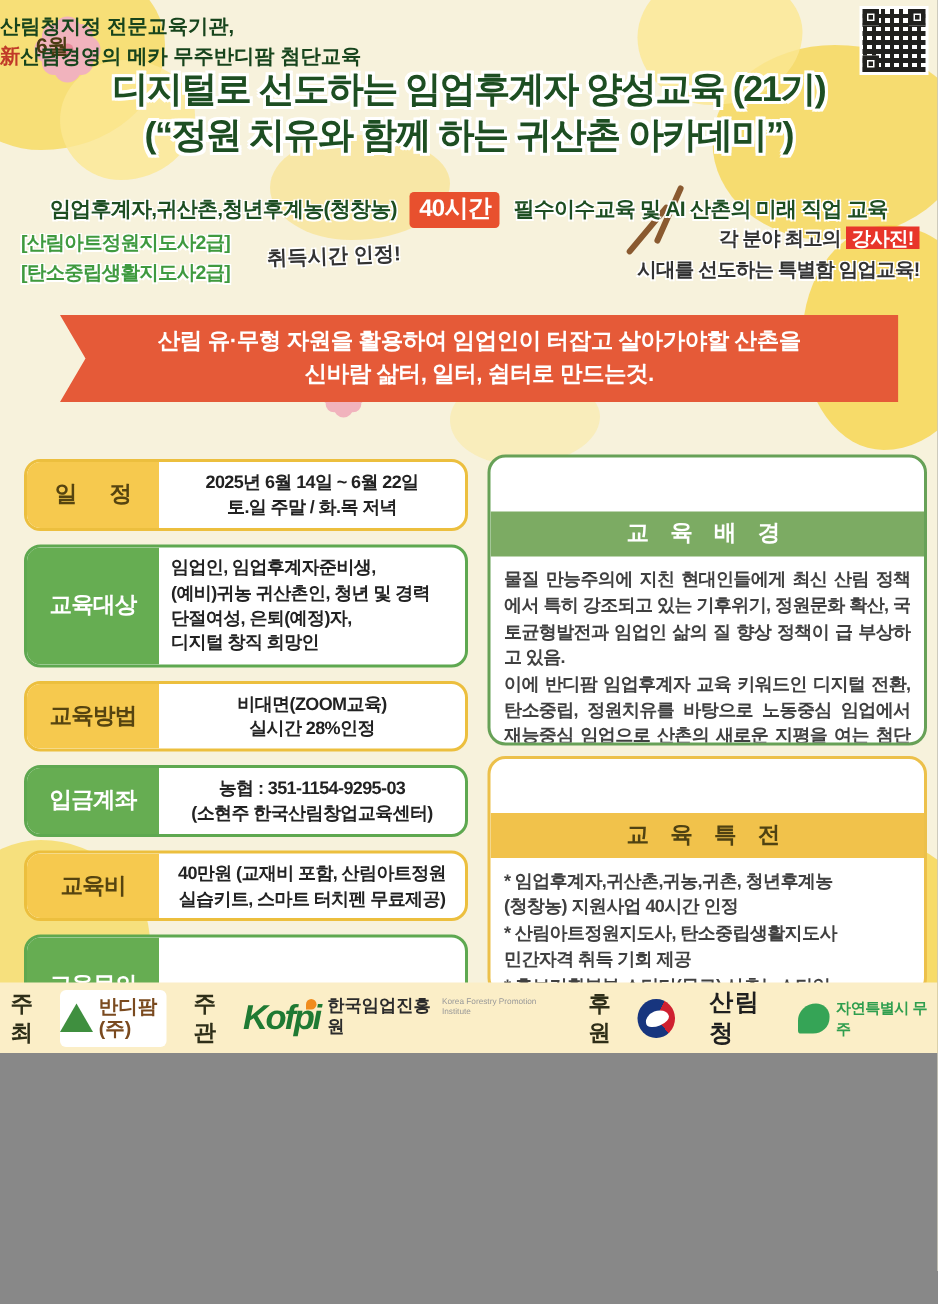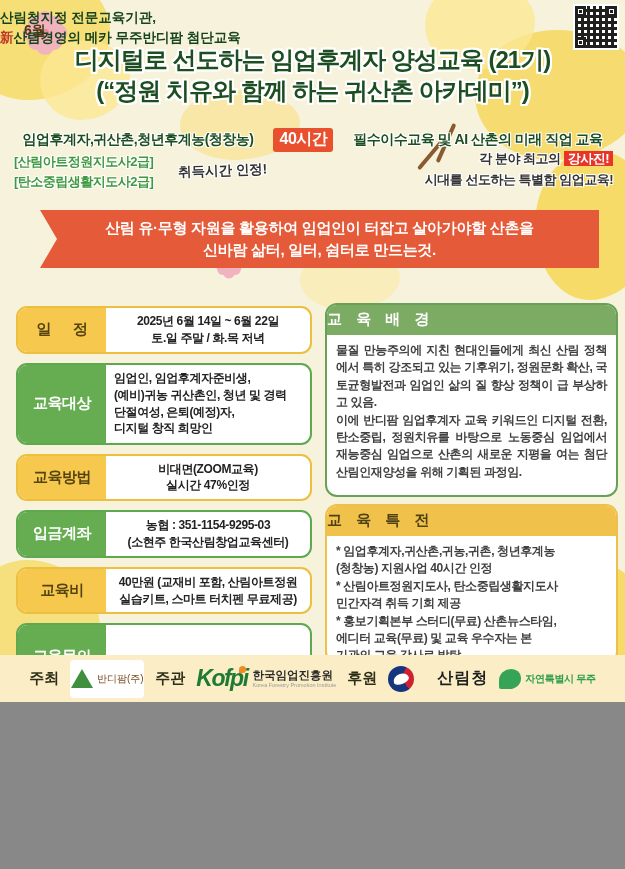--- a/index.html
+++ b/index.html
@@ -45,21 +45,21 @@
   .finder{position:absolute;width:11px;height:11px;border:3px solid #20201e;background:#fff;box-sizing:border-box;}
   .finder::after{content:"";position:absolute;left:1px;top:1px;width:3px;height:3px;background:#20201e;}
   .fd1{left:0;top:0;} .fd2{right:0;top:0;} .fd3{left:0;bottom:0;}
   
   .org-lines{position:absolute;top:8px;left:0;right:0;text-align:left;z-index:2;
     font-size:13.5px;font-weight:800;color:#17441c;line-height:1.45;}
   .org-lines .hanja{color:#c03a28;}
   .main-title{position:absolute;top:44px;left:0;right:0;z-index:2;text-align:center;
     font-size:24px;font-weight:900;color:#1d4e22;line-height:1.3;letter-spacing:-1px;
     text-shadow:-2px -2px 0 #fff,2px -2px 0 #fff,-2px 2px 0 #fff,2px 2px 0 #fff,0 -2px 0 #fff,0 2px 0 #fff,-2px 0 0 #fff,2px 0 0 #fff;}
-  .subtitle{position:absolute;top:128px;left:0;right:0;z-index:2;display:flex;justify-content:center;align-items:center;gap:20px;
+  .subtitle{position:absolute;top:128px;left:0;right:0;z-index:2;display:flex;justify-content:center;align-items:center;gap:9px;
     font-size:14px;font-weight:900;color:#1d4e22;letter-spacing:-0.5px;
     text-shadow:-1px -1px 0 #fff,1px -1px 0 #fff,-1px 1px 0 #fff,1px 1px 0 #fff;}
   .hl40{background:#e8502e;color:#fff;padding:1px 6px 2px;border-radius:3px;font-size:16px;text-shadow:none;}
   .outlined{text-shadow:-1px -1px 0 #fff,1px -1px 0 #fff,-1px 1px 0 #fff,1px 1px 0 #fff;}
   .certs{position:absolute;top:152px;left:14px;z-index:2;font-size:13px;font-weight:800;color:#3f9a3f;line-height:1.55;letter-spacing:-0.5px;}
   .cert-note{position:absolute;top:162px;left:178px;z-index:2;font-size:13.5px;font-weight:800;color:#333;transform:rotate(-2deg);}
   .right-notes{position:absolute;top:148px;right:12px;z-index:2;text-align:right;font-size:13px;font-weight:800;color:#333;line-height:1.65;letter-spacing:-0.5px;}
   .hl-red{background:#e8352a;color:#fff;padding:0 4px;text-shadow:none;}
   
   .ribbon{position:absolute;top:210px;left:40px;right:26px;height:58px;z-index:2;background:#e55a38;
@@ -74,46 +74,46 @@
   .row-label{width:88px;flex-shrink:0;display:flex;align-items:center;justify-content:center;
     font-weight:800;font-size:15px;white-space:pre;letter-spacing:-0.5px;}
   .row.yellow .row-label{background:#f6c94e;color:#564410;}
   .row.green .row-label{background:#66ad52;color:#fff;}
   .row-value{flex:1;padding:5px 8px;display:flex;flex-direction:column;justify-content:center;
     font-size:12px;font-weight:600;line-height:1.4;color:#222;white-space:pre-line;letter-spacing:-0.4px;}
   .center{text-align:center;} .leftal{text-align:left;}
   .h37{min-height:37px;} .h82{min-height:82px;} .h43{min-height:43px;} .h46{min-height:46px;} .h66{min-height:66px;}
   
   .panel{position:absolute;left:325px;width:293px;z-index:2;background:#fff;border:2px solid;border-radius:12px;overflow:hidden;box-sizing:border-box;}
-  .panel-header{font-weight:800;font-size:15px;letter-spacing:5px;padding:5px 0 6px;}
+  .panel-header{text-align:center;font-weight:800;font-size:15px;letter-spacing:5px;padding:5px 0 6px;margin-top:36px;}
   .panel-body{padding:7px 9px;font-size:12px;line-height:1.45;color:#404040;white-space:pre-line;letter-spacing:-0.4px;font-weight:600;}
   #panel-bg{top:303px;height:194px;border-color:#67a157;}
   #panel-bg .panel-header{background:#7cab63;color:#fff;}
   #panel-bg .panel-body{text-align:justify;}
   #panel-benefit{top:504px;height:160px;border-color:#ecc04a;}
   #panel-benefit .panel-header{background:#f1c24b;color:#4f4212;}
   
   .photos{position:absolute;top:700px;left:0;right:0;z-index:2;display:flex;justify-content:center;gap:14px;}
   .photo{width:108px;height:120px;border-radius:50%;overflow:hidden;}
   .p1{background:linear-gradient(180deg,#7cab58 0%,#9fc27e 16%,#e3ded2 16%,#e9e4d8 46%,#6a6f85 46%,#3c4258 76%,#8a8276 76%,#9a9183 100%);}
   .p2{background:linear-gradient(180deg,#a6b0ba 0%,#808c99 32%,#c7ccd2 32%,#d6d9dd 56%,#8d939c 56%,#6e747c 72%,#9aa0a7 72%,#b9bec3 100%);}
   .p3{background:linear-gradient(180deg,#e8e4d6 0%,#cfe0ef 14%,#e8e2d2 28%,#ded4bd 54%,#cdbd9d 54%,#6b6150 76%,#4e463a 100%);}
   .p4{background:linear-gradient(180deg,#89b473 0%,#a8c98f 18%,#e9e3d6 18%,#ece6da 48%,#5e6578 48%,#434b61 78%,#8d8478 78%,#9c9488 100%);}
   .p5{background:linear-gradient(180deg,#d9d2c2 0%,#cfc8b8 14%,#e9e2d2 14%,#e4dccb 52%,#7b8a6d 52%,#5d6a52 70%,#756b5a 70%,#55503f 100%);}
   
   .footer{position:absolute;left:0;right:0;bottom:0;height:47px;z-index:5;background:#fbeec7;
     display:flex;align-items:center;justify-content:center;gap:11px;}
   .f-label{font-size:15px;font-weight:800;color:#2e2e18;text-align:center;}
   .bandi-box{width:74px;height:38px;background:#fff;border-radius:4px;display:flex;align-items:center;justify-content:center;gap:4px;}
   .mtn{width:0;height:0;border-left:11px solid transparent;border-right:11px solid transparent;border-bottom:19px solid #3f8f3f;position:relative;}
-  .bandi-text{font-size:10px;font-weight:400;color:#7a4a1f;line-height:1.1;}
+  .bandi-text{font-size:13px;font-weight:700;color:#7a4a1f;line-height:1.1;}
   .kofpi{display:flex;align-items:center;gap:5px;}
   .kofpi-logo{font-size:23px;font-weight:800;color:#1f7a33;letter-spacing:-1.5px;position:relative;font-style:italic;}
   .kofpi-logo::after{content:"";position:absolute;right:2px;top:1px;width:7px;height:7px;background:#f08c1e;border-radius:50% 50% 50% 0;}
-  .kofpi-names{display:flex;flex-direction:column;line-height:1.15;}
+  .kofpi-names{display:flex;flex-direction:row;line-height:1.15;}
   .kofpi-kr{font-size:11.5px;font-weight:800;color:#2b2b2b;}
   .kofpi-en{font-size:5.5px;color:#999;}
   .kfs{display:flex;align-items:center;gap:23px;}
   .kfs-emblem{width:26px;height:26px;border-radius:50%;position:relative;overflow:hidden;
     background:conic-gradient(from 210deg,#17357e 0deg 175deg,#cf2030 175deg 290deg,#17357e 290deg 360deg);}
   .kfs-emblem::after{content:"";position:absolute;left:5px;top:8px;width:16px;height:10px;background:#fff;border-radius:50% 50% 50% 50%/60% 60% 40% 40%;transform:rotate(-22deg);}
   .kfs-name{font-size:16px;font-weight:800;color:#1f1f1f;letter-spacing:1px;}
   .muju{display:flex;align-items:center;gap:4px;}
   .muju-leaf{width:22px;height:20px;background:#35a456;border-radius:60% 45% 55% 10%;}
   .muju-text{font-size:10px;font-weight:800;color:#2f9e4e;letter-spacing:-0.3px;}
@@ -201,21 +201,21 @@
     <div class="row green h82">
       <div class="row-label">교육대상</div>
       <div class="row-value leftal">임업인, 임업후계자준비생,
 (예비)귀농 귀산촌인, 청년 및 경력
 단절여성, 은퇴(예정)자,
 디지털 창직 희망인</div>
     </div>
     <div class="row yellow h43">
       <div class="row-label">교육방법</div>
       <div class="row-value center">비대면(ZOOM교육)
-실시간 47%인정</div>
+실시간 28%인정</div>
     </div>
     <div class="row green h46">
       <div class="row-label">입금계좌</div>
       <div class="row-value center">농협 : 351-1154-9295-03
 (소현주 한국산림창업교육센터)</div>
     </div>
     <div class="row yellow h46">
       <div class="row-label">교육비</div>
       <div class="row-value center">40만원 (교재비 포함, 산림아트정원
 실습키트, 스마트 터치펜 무료제공)</div>

